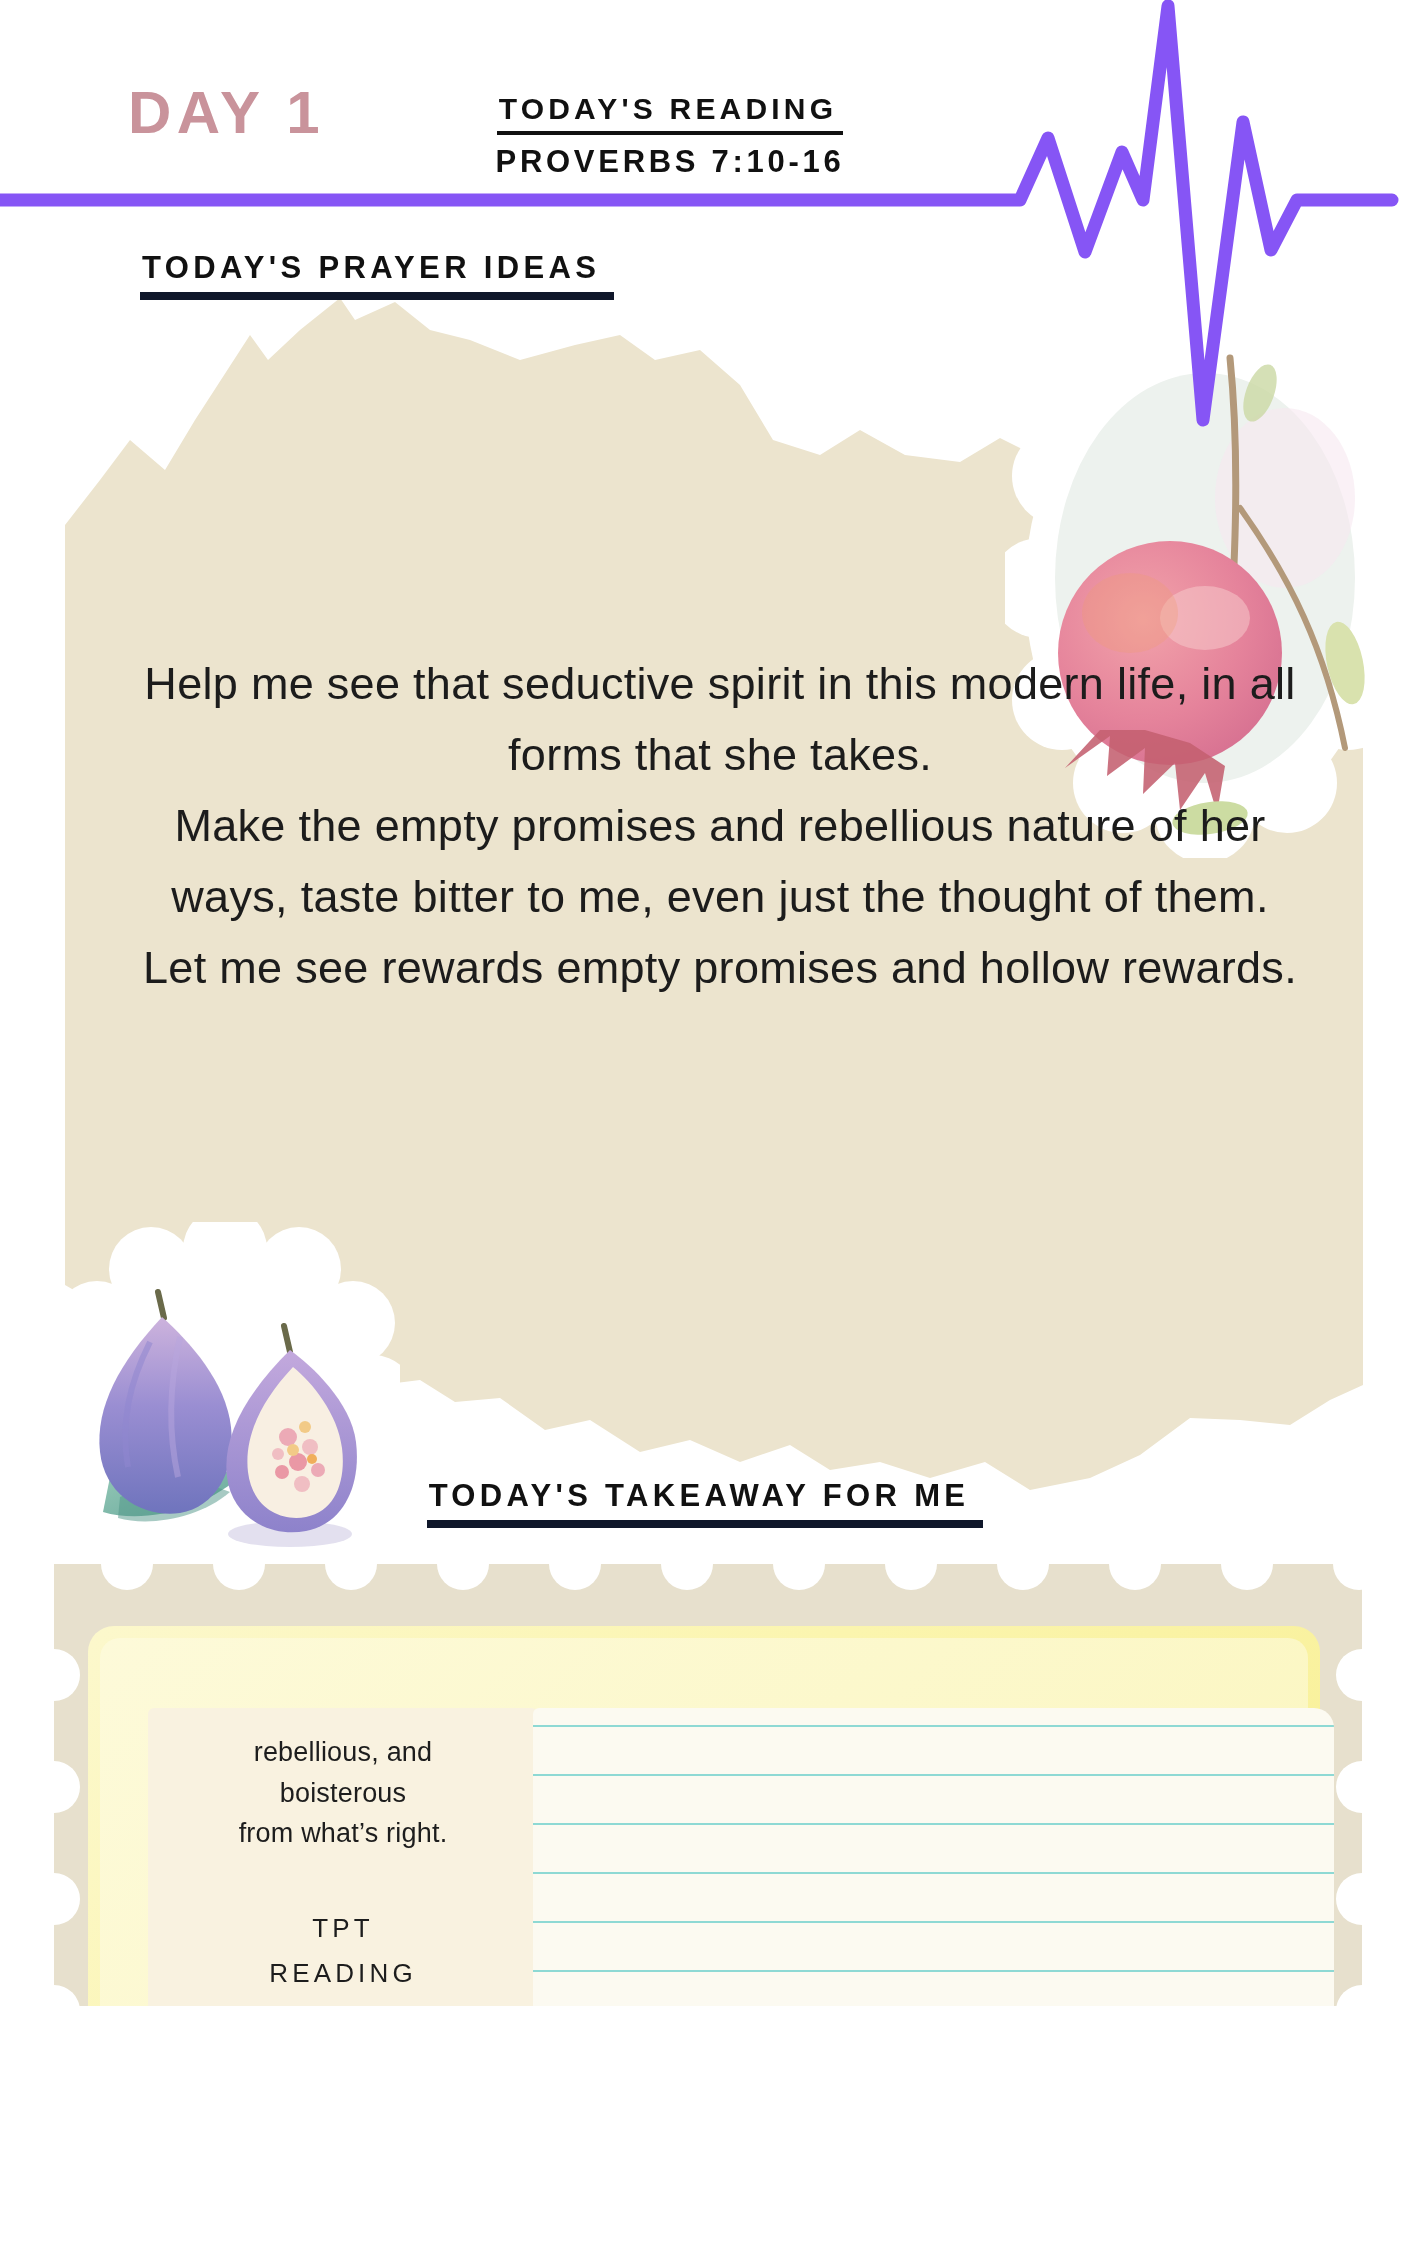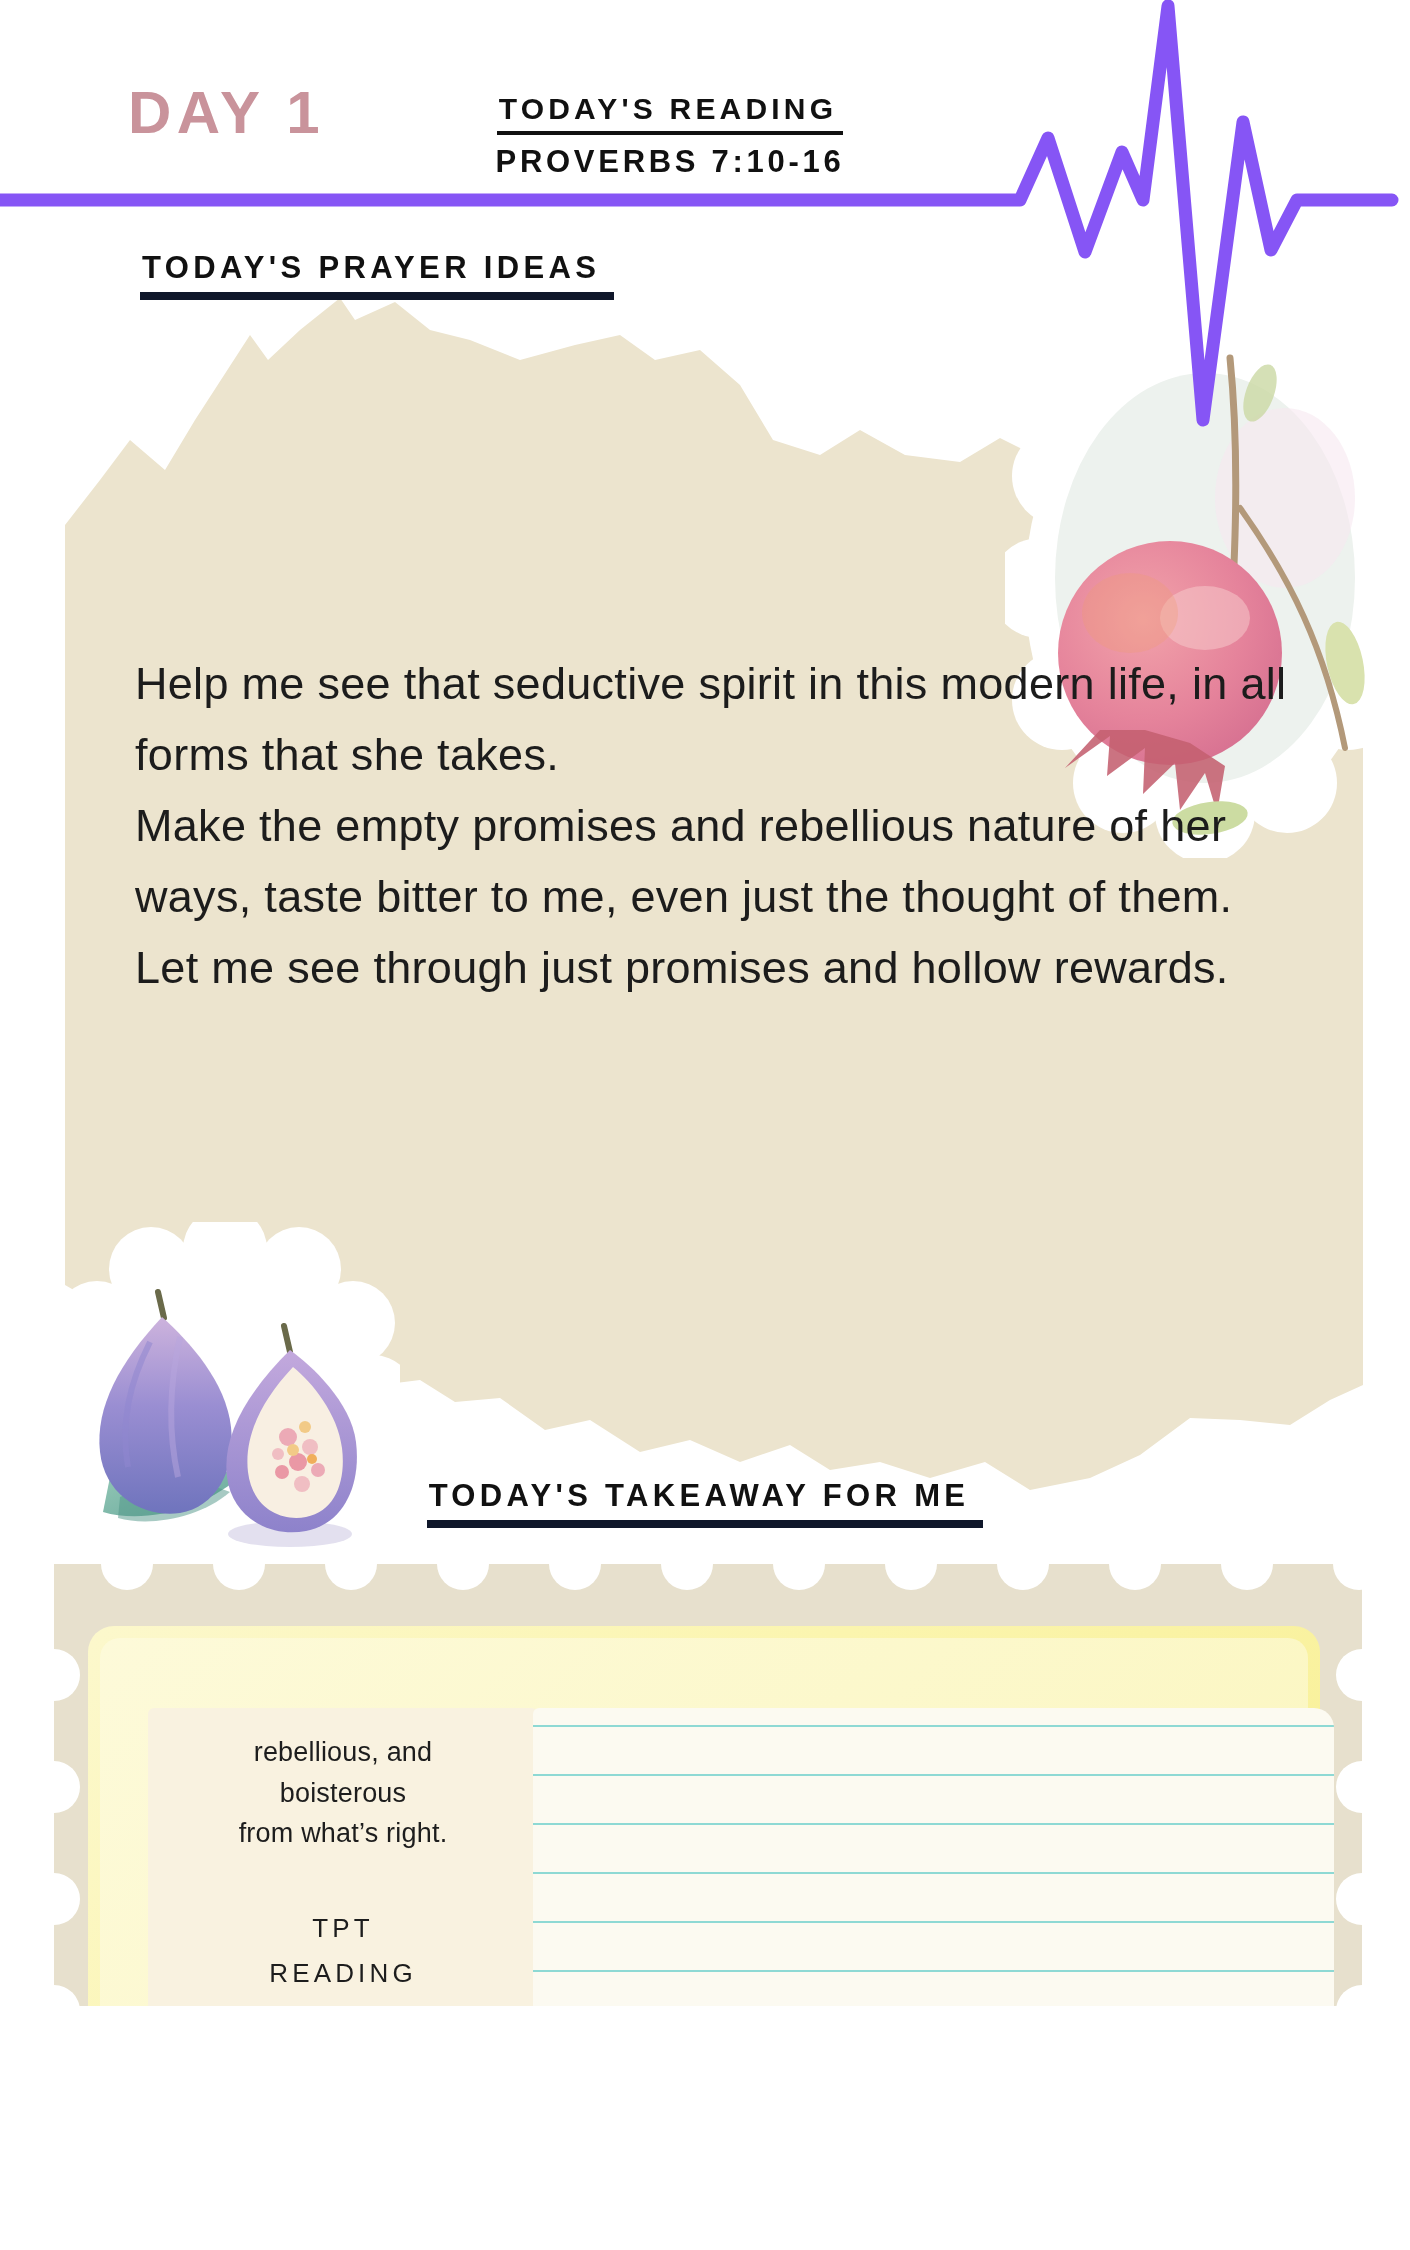--- a/index.html
+++ b/index.html
@@ -21,21 +21,21 @@
 
   
   .ekg{left:0;top:0;z-index:4;}
   .torn-paper{left:58px;top:282px;z-index:1;}
   .pom-blob{left:1005px;top:318px;z-index:2;}
   .figs-blob{left:50px;top:1222px;z-index:2;}
 
   
   .prayer-text{left:135px;top:648px;width:1170px;z-index:5;color:#1c1c1c;
                font-size:45px;line-height:1.58;letter-spacing:.3px;}
-  .prayer-text p{margin:0;}
+  .prayer-text p{margin:0;text-align:center;}
 
   
   .stamp{left:52px;top:1560px;width:1312px;height:594px;z-index:3;}
   .stamp-svg{left:0;top:0;}
   .yellow-frame{left:36px;top:66px;width:1232px;height:466px;border-radius:26px;
                 background:linear-gradient(135deg,#FCF8CC 0%,#FBF5AE 45%,#F8EF92 100%);}
   .frame-inner{position:absolute;left:12px;top:12px;width:1208px;height:442px;border-radius:20px;
                background:linear-gradient(135deg,#FDFAD9,#FBF6BE);}
   .quote-panel{left:96px;top:148px;width:390px;height:426px;background:#F9F2E0;
                border-radius:6px;text-align:center;color:#1d1d1d;}
@@ -159,21 +159,21 @@
     <div class="reading-passage">PROVERBS 7:10-16</div>
   </div>
 
   <div class="abs prayer-heading">
     <span class="h-underline">TODAY'S PRAYER IDEAS</span>
   </div>
 
   <div class="abs prayer-text">
     <p>Help me see that seductive spirit in this modern life, in all forms that she takes.</p>
     <p>Make the empty promises and rebellious nature of her ways, taste bitter to me, even just the thought of them.</p>
-    <p>Let me see through just promises and hollow rewards.</p>
+    <p>Let me see rewards empty promises and hollow rewards.</p>
   </div>
 
   <div class="abs takeaway-heading">
     <span class="h-underline">TODAY'S TAKEAWAY FOR ME</span>
   </div>
 
   <div class="abs stamp">
     <svg class="abs stamp-svg" width="1312" height="594" viewBox="0 0 1312 594">
       <rect x="2" y="4" width="1308" height="586" fill="#E7E0CD"></rect>
       <g fill="#ffffff">

